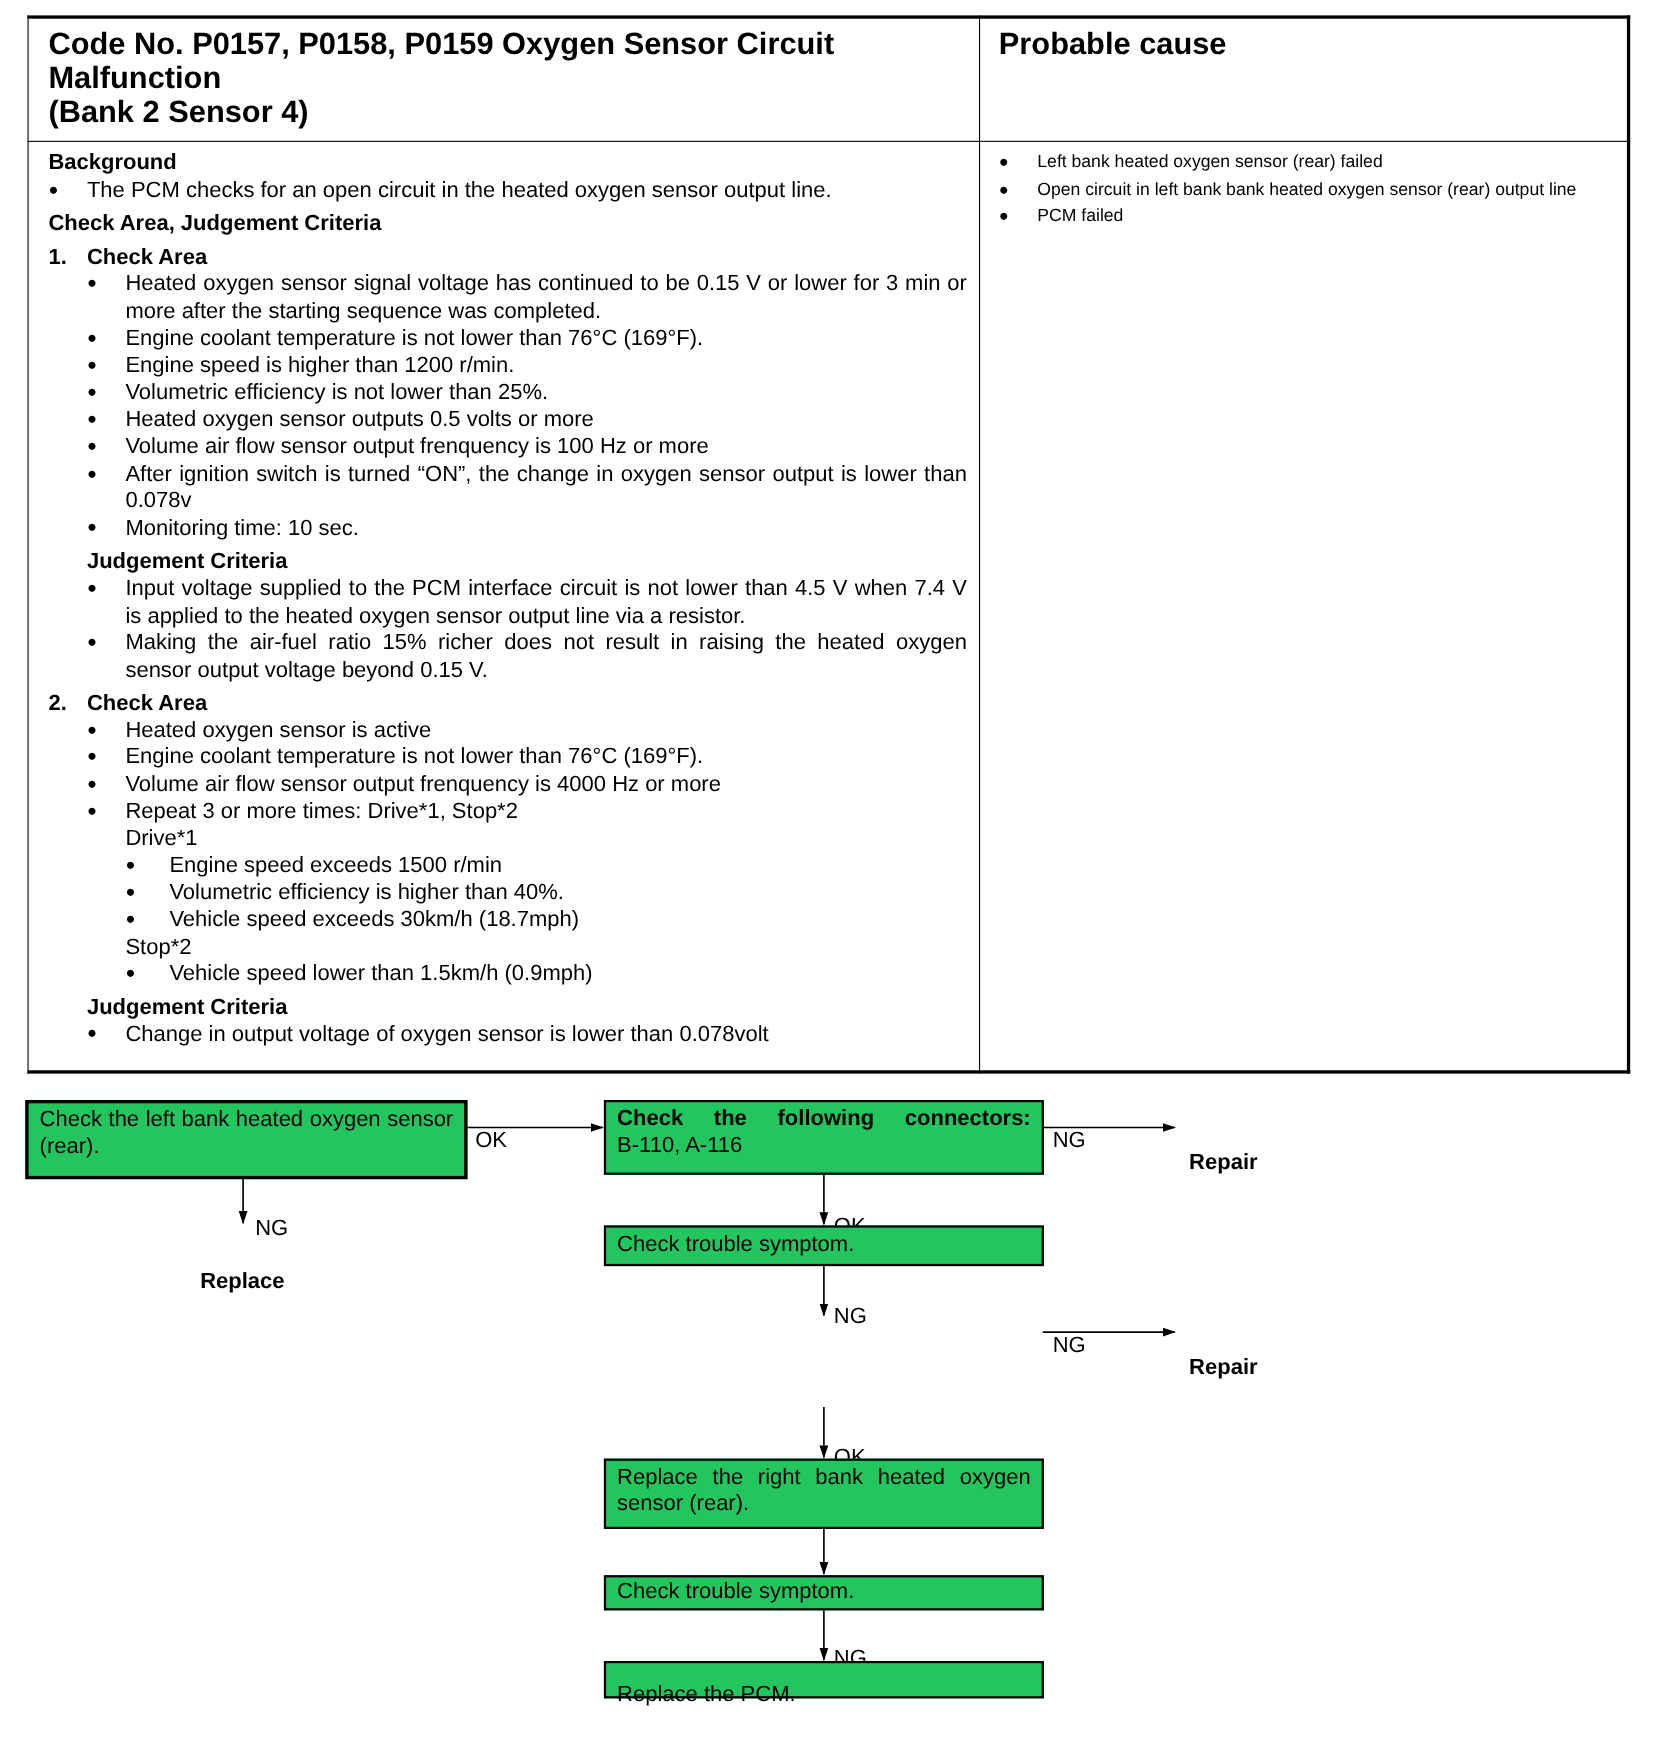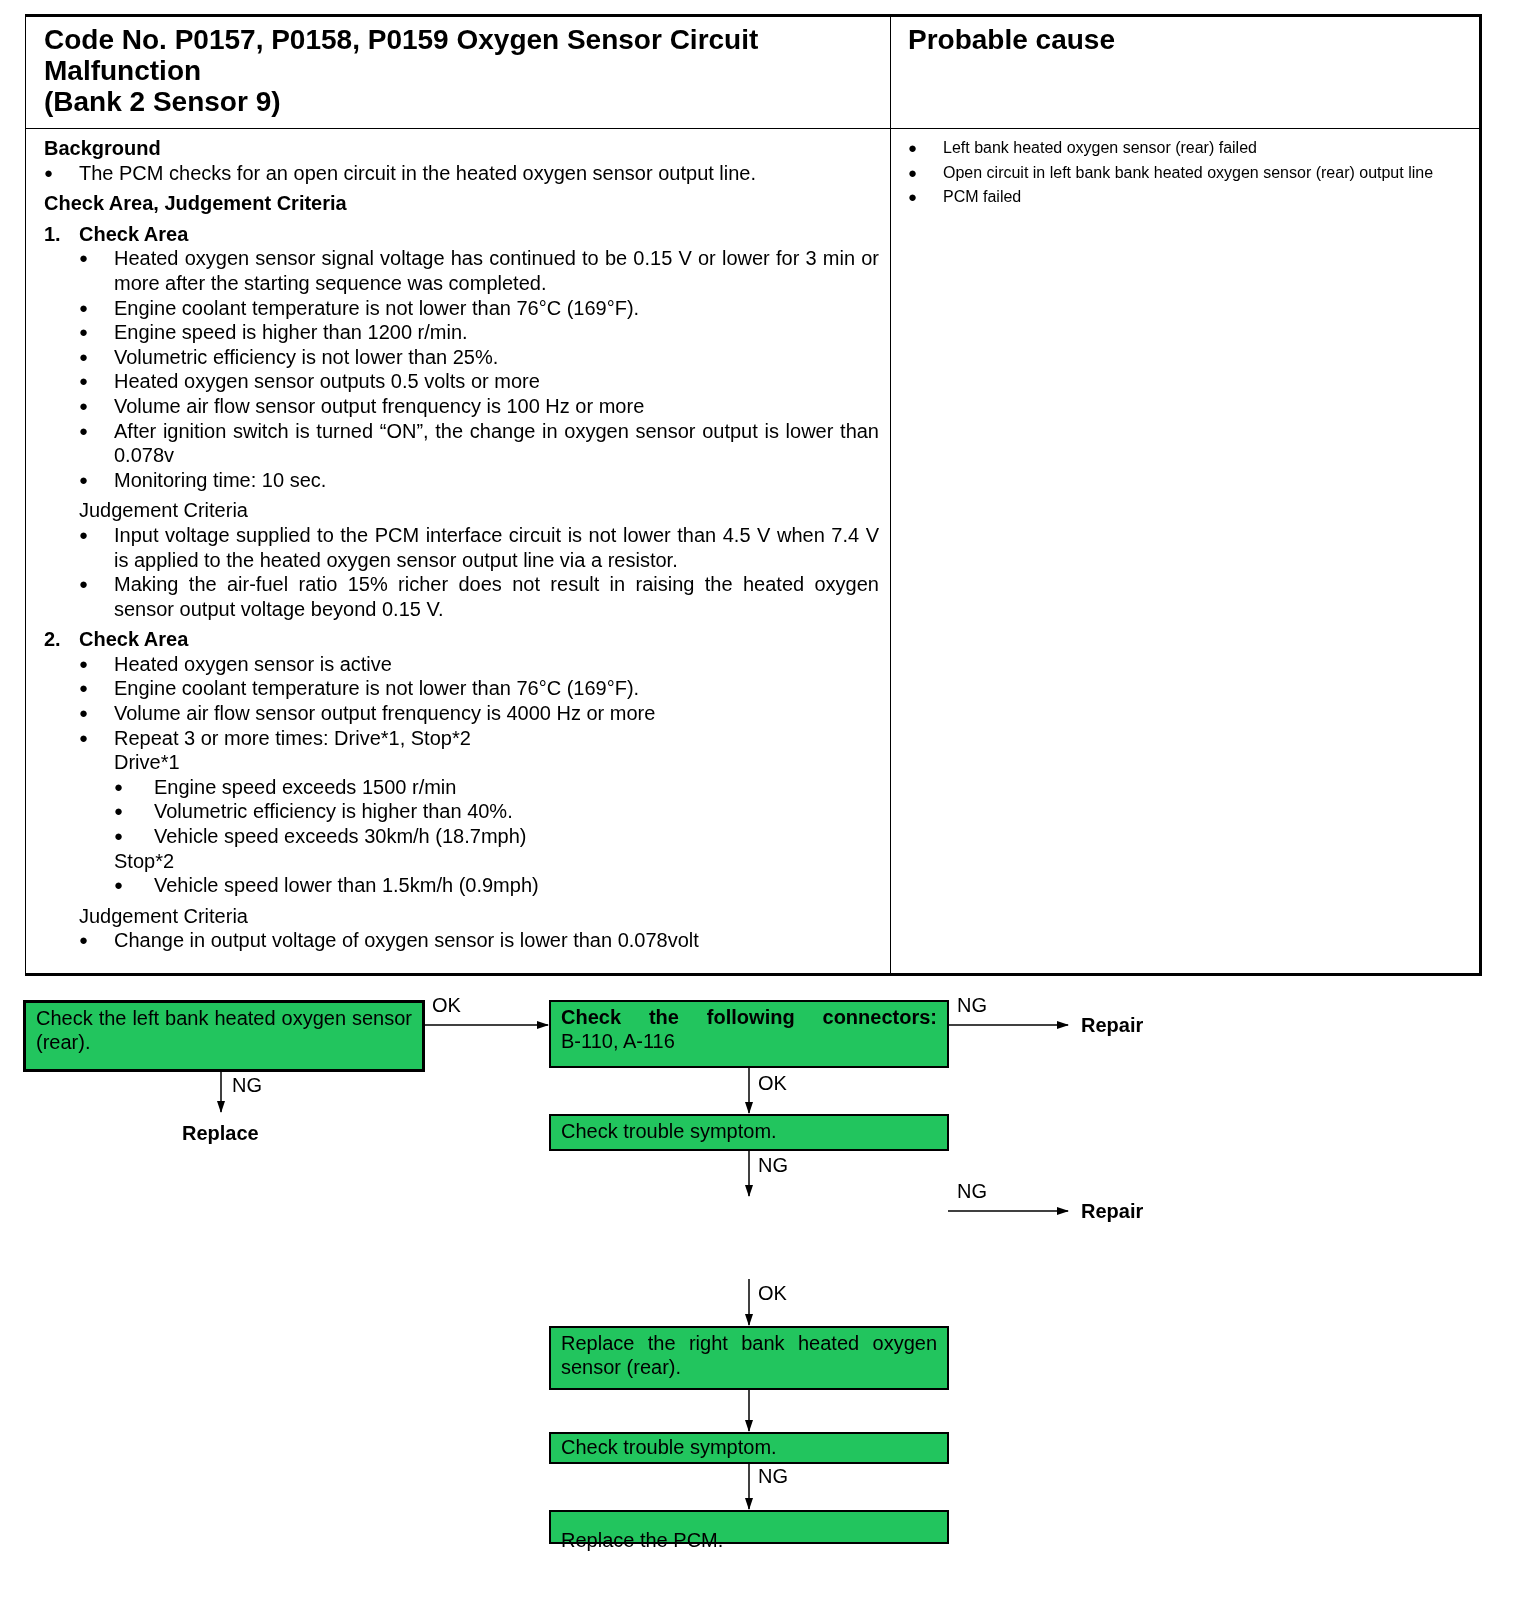--- a/index.html
+++ b/index.html
@@ -12,51 +12,51 @@
   .tbl .midline { position:absolute; left:865px; top:0; width:1px; height:962px; background:#000; }
   .tbl .hdrline { position:absolute; left:0; top:114px; width:1457px; height:1px; background:#000; }
   .hdr-left { position:absolute; left:19px; top:10px; width:830px; font-weight:bold; font-size:28px; line-height:31px; }
   .hdr-right { position:absolute; left:883px; top:10px; font-weight:bold; font-size:28px; line-height:31px; }
   .body-left { position:absolute; left:19px; top:122px; width:835px; font-size:20px; line-height:24.6px; }
   .body-right { position:absolute; left:883px; top:122px; width:560px; font-size:16px; line-height:24.6px; }
   .b { font-weight:bold; }
   .bul { position:relative; padding-left:35px; text-align:justify; }
   .bul::before { content:"\25CF"; position:absolute; left:0; top:0; font-size:15px; }
   .lvl1 { margin-left:35px; }
-  .subhead { margin-left:35px; font-weight:normal; }
+  .subhead { margin-left:35px; font-weight:bold; }
   .sp { margin-top:6px; }
   .num { position:relative; padding-left:35px; font-weight:bold; }
   .num span.n { position:absolute; left:0; }
   .drv { margin-left:70px; }
   .bul2 { position:relative; padding-left:40px; margin-left:70px; }
   .bul2::before { content:"\25CF"; position:absolute; left:0; top:0; font-size:15px; }
 
   .fc { position:absolute; left:0; top:980px; width:1520px; height:622px; font-size:20px; }
   .box { position:absolute; border:2px solid #000; background:#22c55e; box-sizing:border-box; padding:3px 10px; line-height:24px; }
   .box.thick { border-width:3px; }
   .just { text-align:justify; text-align-last:left; }
-  .lbl { position:absolute; font-size:20px; line-height:22px; }
+  .lbl { position:absolute; font-size:20px; line-height:22px;margin-top:32px; }
   .bold { font-weight:bold; }
   svg.lines { position:absolute; left:0; top:0; }
 </style>
 </head>
 <body>
 
 <div class="tbl">
   <div class="topline"></div>
   <div class="botline"></div>
   <div class="leftline"></div>
   <div class="rightline"></div>
   <div class="midline"></div>
   <div class="hdrline"></div>
 
   <div class="hdr-left">
     <div>Code No. P0157, P0158, P0159 Oxygen Sensor Circuit</div>
     <div>Malfunction</div>
-    <div>(Bank 2 Sensor 9)</div>
+    <div>(Bank 2 Sensor 4)</div>
   </div>
   <div class="hdr-right">Probable cause</div>
 
   <div class="body-left">
     <div class="b">Background</div>
     <div class="bul">The PCM checks for an open circuit in the heated oxygen sensor output line.</div>
     <div class="b sp">Check Area, Judgement Criteria</div>
 
     <div class="num sp">
       <span class="n">1.</span>

